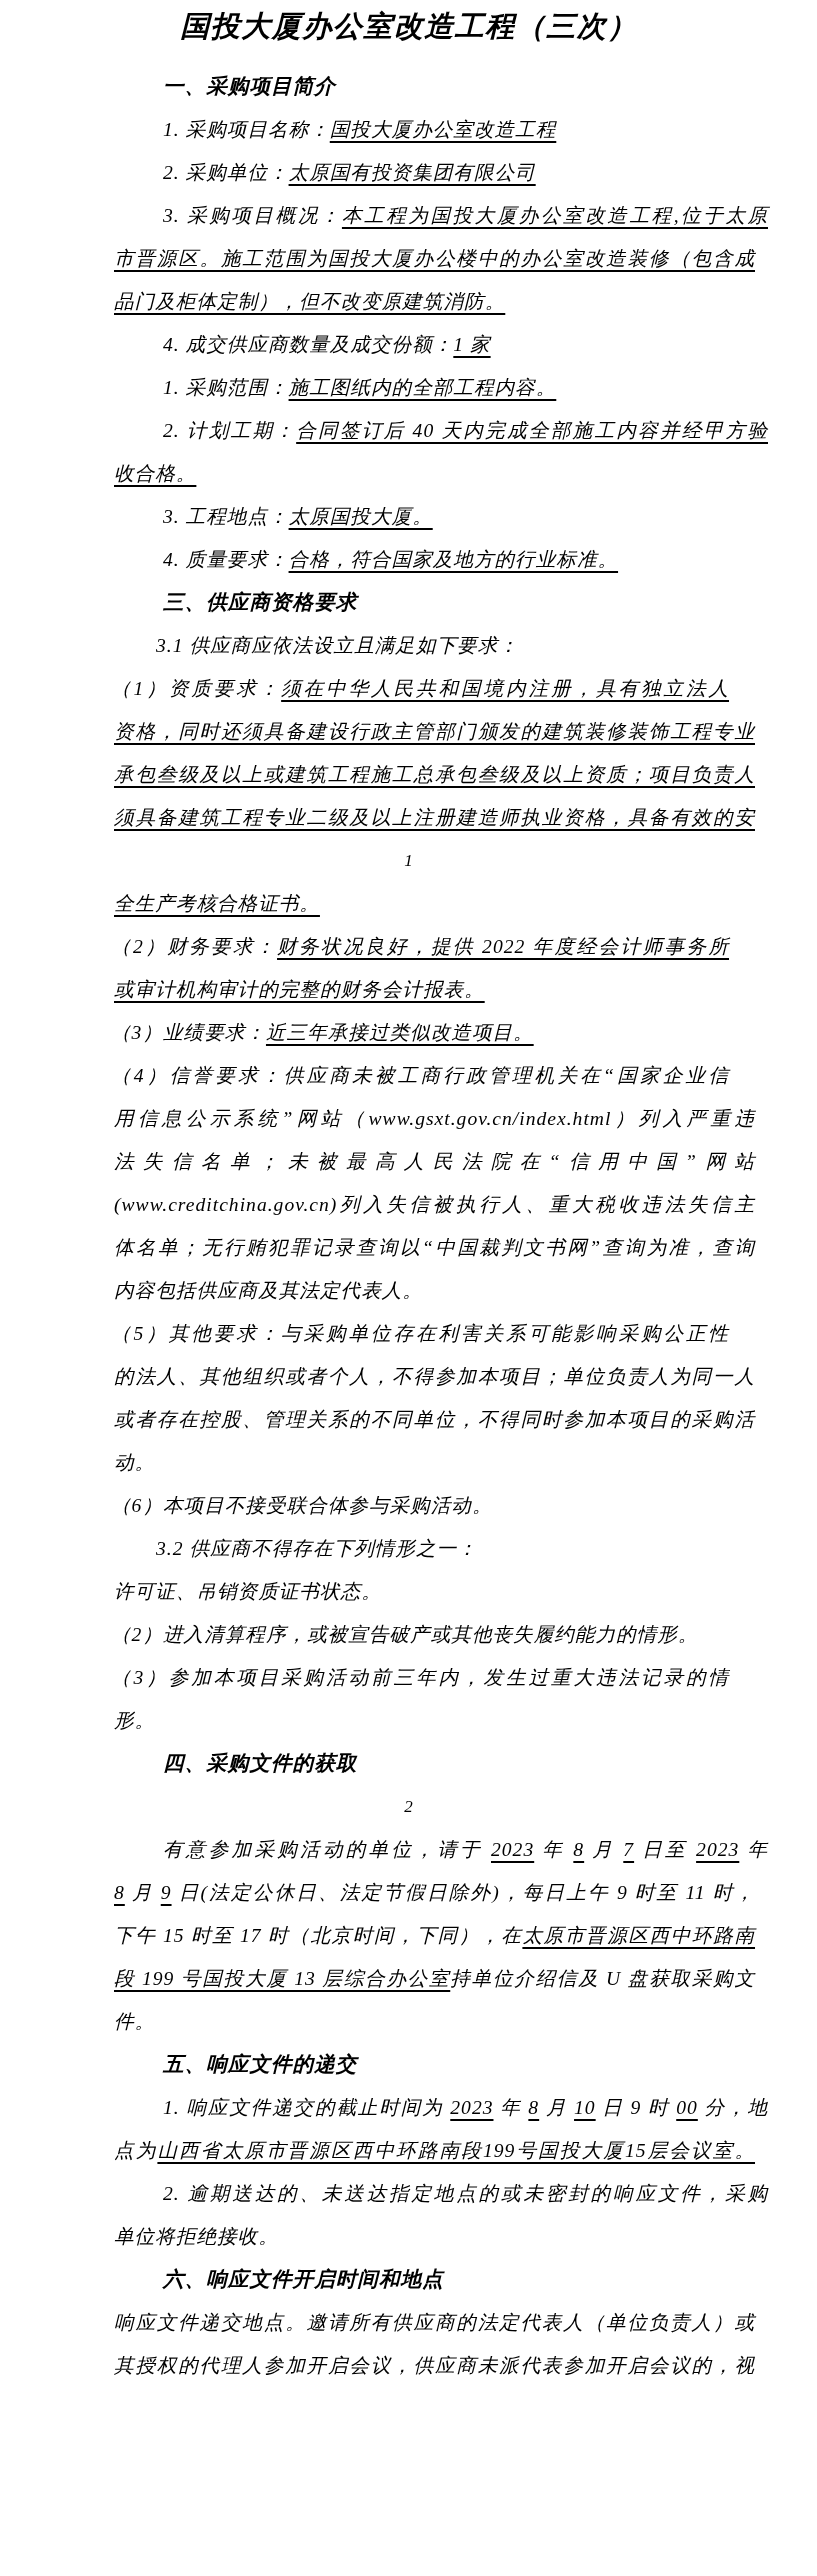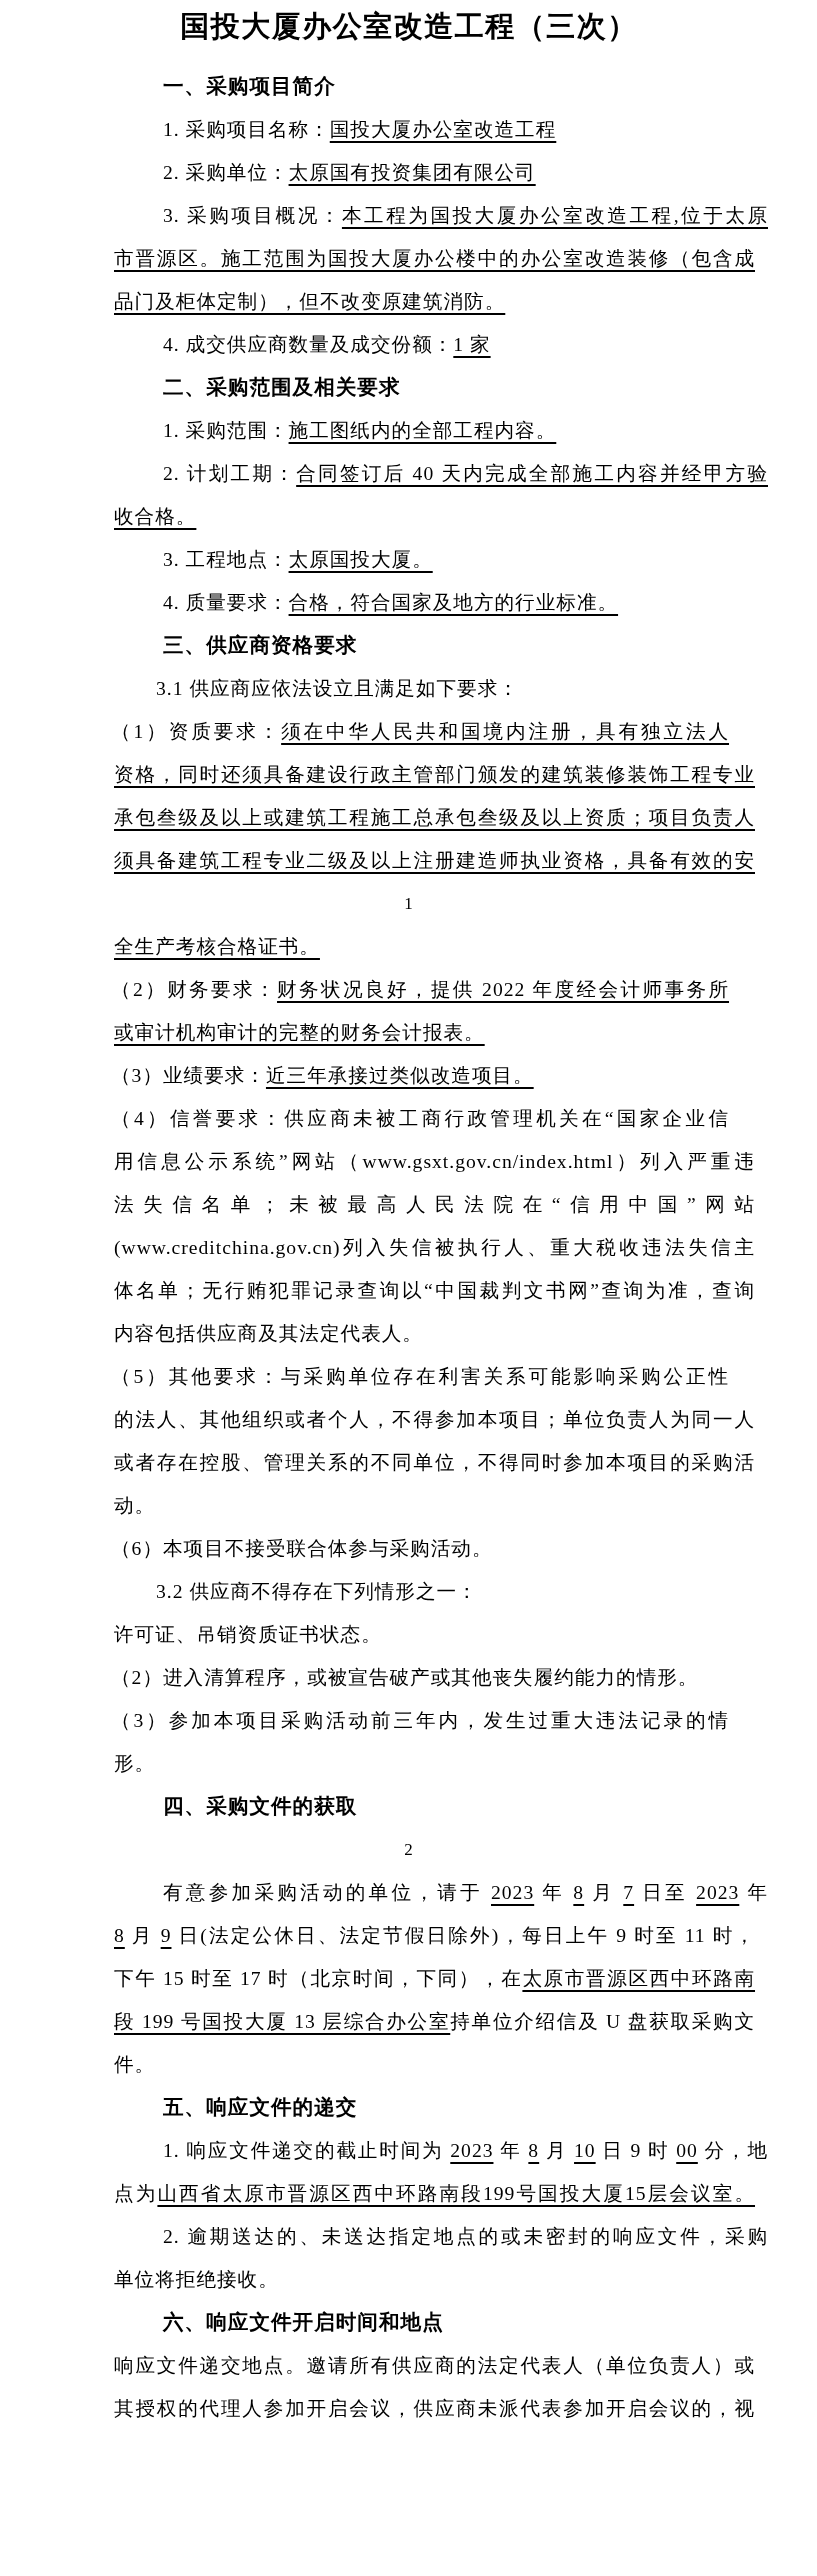--- a/index.html
+++ b/index.html
@@ -7,20 +7,21 @@
     width:818px;height:3961px;
     background:#ffffff;color:#000000;
     overflow:hidden;
     font-family:"Liberation Serif","DejaVu Serif",serif;
   }
   .doc{padding-top:0;}
   .line{
     height:43px;line-height:43px;
     font-size:19.6px;letter-spacing:1px;
     white-space:normal;
+    font-style:italic;
   }
   .title1{
     height:65px;line-height:52px;
     font-size:29px;font-weight:bold;text-align:center;letter-spacing:1.5px;
   }
   .title2{
     height:59px;line-height:36px;
     font-size:29px;font-weight:bold;text-align:center;letter-spacing:1.5px;
   }
   .h{font-weight:bold;margin-left:163px;font-size:20.6px;}
@@ -45,21 +46,20 @@
 <div class="doc">
   <div class="line title1">国投大厦办公室改造工程（三次）</div>
   <div id="doc-lines">
       <div class="line h"><span>一、采购项目简介</span></div>
       <div class="line item"><span>1. 采购项目名称：</span><span class="u">国投大厦办公室改造工程</span></div>
       <div class="line item"><span>2. 采购单位：</span><span class="u">太原国有投资集团有限公司</span></div>
       <div class="line item full"><span>3. 采购项目概况：</span><span class="u">本工程为国投大厦办公室改造工程,位于太原</span></div>
       <div class="line cont full"><span class="u">市晋源区。施工范围为国投大厦办公楼中的办公室改造装修（包含成</span></div>
       <div class="line cont"><span class="u">品门及柜体定制），但不改变原建筑消防。</span></div>
       <div class="line item"><span>4. 成交供应商数量及成交份额：</span><span class="u">1 家</span></div>
-      <div class="line h"><span>二、采购范围及相关要求</span></div>
       <div class="line item"><span>1. 采购范围：</span><span class="u">施工图纸内的全部工程内容。</span></div>
       <div class="line item full"><span>2. 计划工期：</span><span class="u">合同签订后 40 天内完成全部施工内容并经甲方验</span></div>
       <div class="line cont"><span class="u">收合格。</span></div>
       <div class="line item"><span>3. 工程地点：</span><span class="u">太原国投大厦。</span></div>
       <div class="line item"><span>4. 质量要求：</span><span class="u">合格，符合国家及地方的行业标准。</span></div>
       <div class="line h"><span>三、供应商资格要求</span></div>
       <div class="line sub"><span>3.1 供应商应依法设立且满足如下要求：</span></div>
       <div class="line item2 full"><span>（1）资质要求：</span><span class="u">须在中华人民共和国境内注册，具有独立法人</span></div>
       <div class="line cont full"><span class="u">资格，同时还须具备建设行政主管部门颁发的建筑装修装饰工程专业</span></div>
       <div class="line cont full"><span class="u">承包叁级及以上或建筑工程施工总承包叁级及以上资质；项目负责人</span></div>

